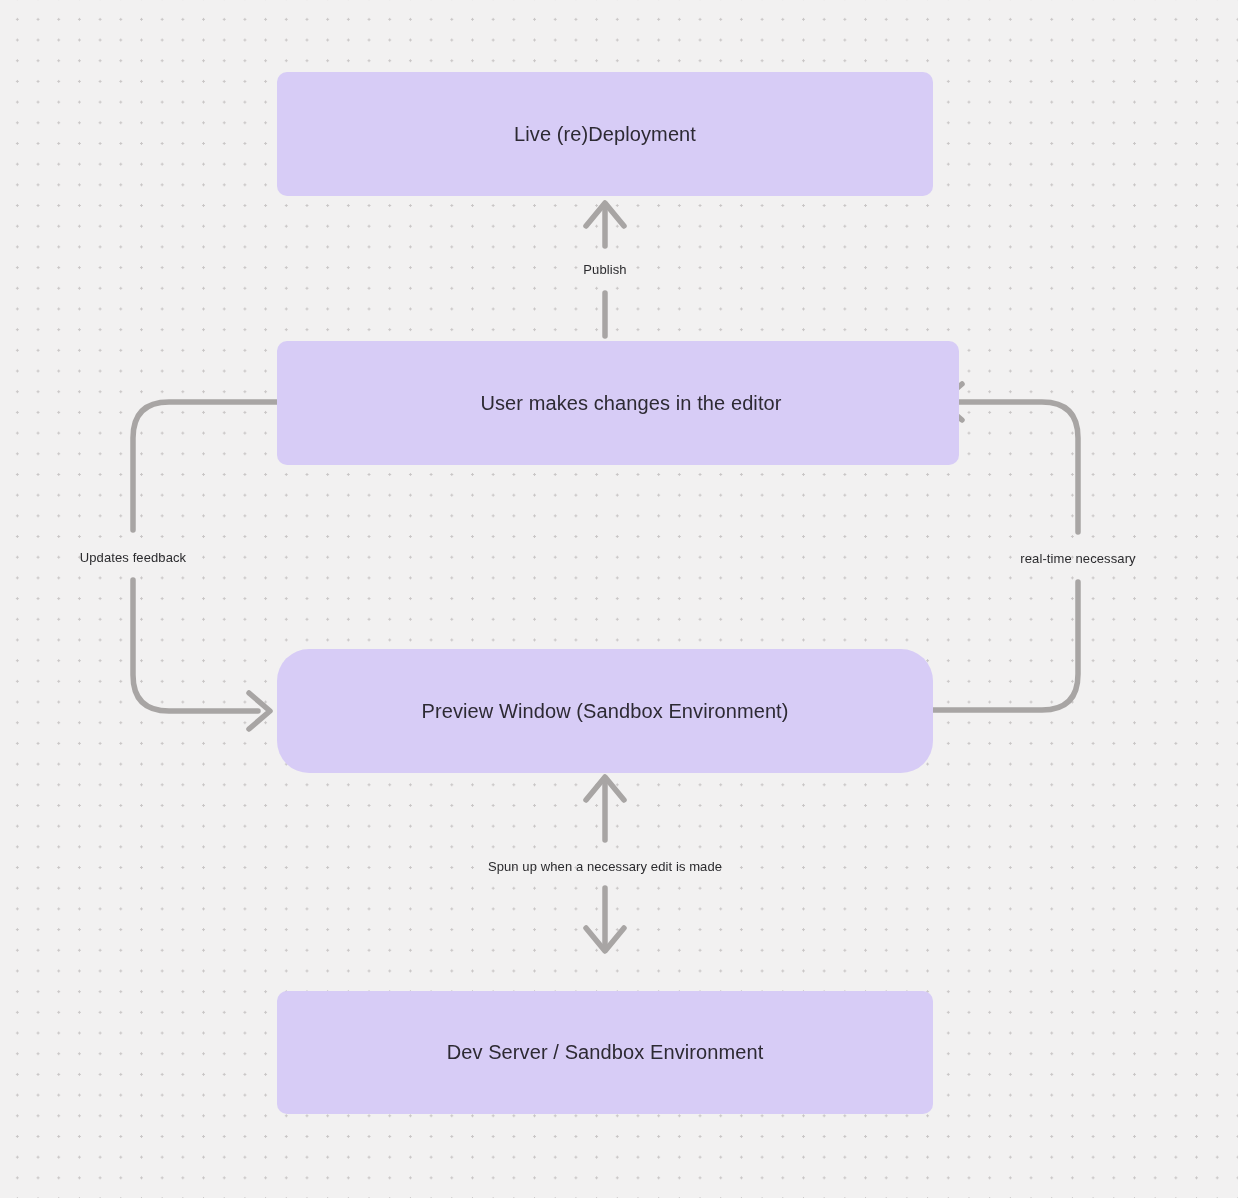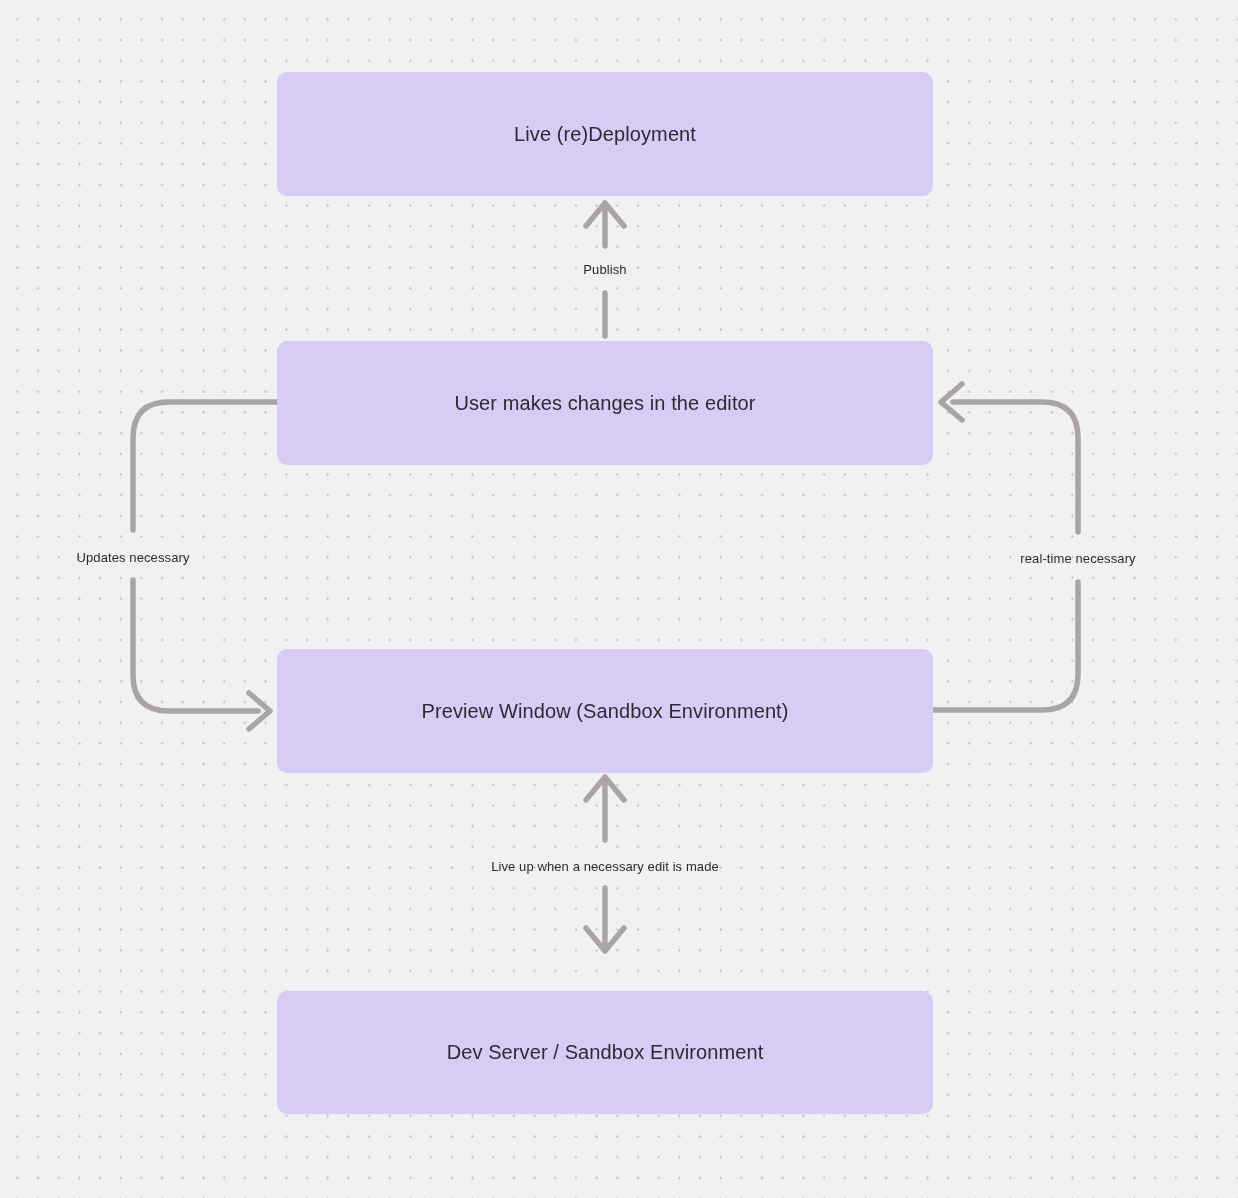--- a/index.html
+++ b/index.html
@@ -41,22 +41,22 @@
     border-radius: 10px;
     display: flex;
     align-items: center;
     justify-content: center;
     color: #2d2a33;
     font-size: 20px;
     letter-spacing: 0.1px;
     cursor: default;
   }
   .node-1 { top: 72px;  }
-  .node-2 { top: 341px; }
-  .node-3 { top: 649px; }
+  .node-2 { top: 341px; padding-left: 26px; }
+  .node-3 { top: 649px; border-radius: 32px; }
   .node-4 { top: 991px; height: 123px; }
   .edge-label {
     position: absolute;
     transform: translate(-50%, -50%);
     color: #2b2b2e;
     font-size: 13px;
     letter-spacing: 0.1px;
     white-space: nowrap;
   }
   .label-publish            { left: 605px;  top: 269px; }
@@ -107,17 +107,17 @@
 
   <div class="node node-3">
     <span>Preview Window (Sandbox Environment)</span>
   </div>
 
   <div class="node node-4">
     <span>Dev Server / Sandbox Environment</span>
   </div>
 
   <div class="edge-label label-publish">Publish</div>
-  <div class="edge-label label-updates-instantly">Updates necessary</div>
+  <div class="edge-label label-updates-instantly">Updates feedback</div>
   <div class="edge-label label-realtime-feedback">real-time necessary</div>
-  <div class="edge-label label-spun-up">Live up when a necessary edit is made</div>
+  <div class="edge-label label-spun-up">Spun up when a necessary edit is made</div>
 
 </div>
 
 </body></html>

